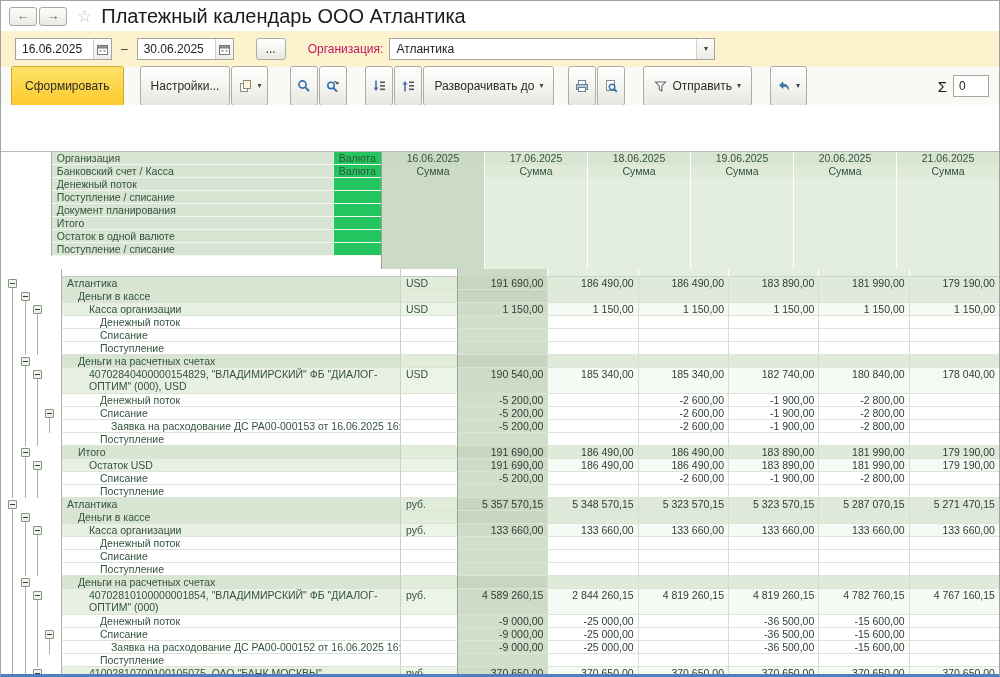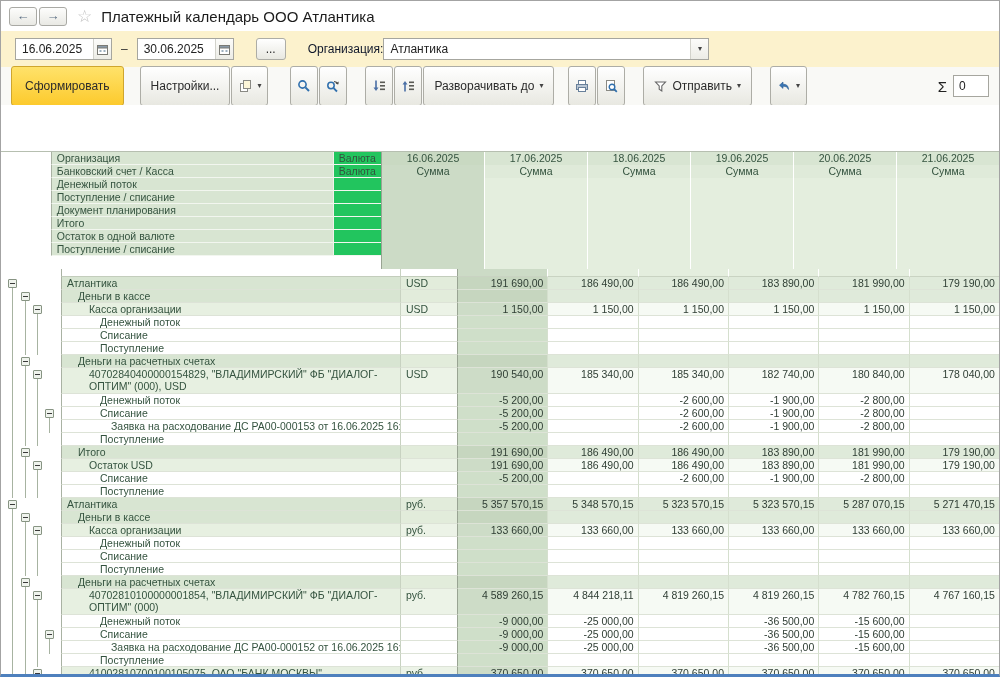--- a/index.html
+++ b/index.html
@@ -8,30 +8,30 @@
   .window { width:1000px; height:677px; box-sizing:border-box; position:relative;
             border:1px solid #a3a3a3; border-bottom:3px solid #4e80bd; background:#fff; overflow:hidden; }
 
   
   .topbar { height:30px; display:flex; align-items:center; padding:0 8px; background:#fff; }
   .navgrp { display:flex; gap:2px; }
   .navbtn { width:28px; height:19px; box-sizing:border-box; border:1px solid #a9a9a4; border-radius:3px;
             background:linear-gradient(#fdfdfc,#e9e9e4); color:#5d7084; font-size:13px; line-height:16px;
             text-align:center; cursor:default; }
   .star { color:#c2c2c2; font-size:17px; margin:0 9px 0 10px; line-height:17px; }
-  .wintitle { font-size:15px; color:#1c1c1c; }
+  .wintitle { font-size:20px; color:#1c1c1c; }
 
   .filterbar { height:36px; background:#fcf2cd; display:flex; align-items:center; padding:0 14px; }
   .input { height:22px; box-sizing:border-box; border:1px solid #a6a69f; background:#fff;
            font-size:12px; color:#222; display:flex; align-items:center; overflow:hidden; }
   .dateinput { width:97px; justify-content:space-between; padding-left:6px; }
   .inbtn { width:17px; height:20px; display:flex; align-items:center; justify-content:center;
            border-left:1px solid #d2d2cb; background:linear-gradient(#fcfcfa,#ecece6); }
   .dash { margin:0 9px; font-size:12px; color:#333; }
-  .orglabel { margin-left:22px; margin-right:0; font-size:12px; color:#0f172a; }
+  .orglabel { margin-left:22px; margin-right:6px; font-size:12px; color:#be185d; }
   .combo { width:326px; justify-content:space-between; padding-left:6px; }
   .caret { font-size:8px; color:#444; line-height:8px; }
 
   .toolbar { height:38px; background:#f9f9f6; border-bottom:1px solid #d8d8d0;
              display:flex; align-items:center; padding:0 10px; }
   .btn { height:40px; box-sizing:border-box; border:1px solid #adada6; border-radius:3px;
          background:linear-gradient(#ffffff,#e8e8e1); color:#2b2b2b; font-size:12px;
          display:inline-flex; align-items:center; padding:0 10px; gap:5px; white-space:nowrap; cursor:default; }
   .btn.ic { padding:0 6px; }
   .primary { background:linear-gradient(#ffe26a,#fcca2d); border-color:#cfa62e; padding:0 13px; }
@@ -686,21 +686,21 @@
         <div class="row t-a tall">
           <div class="tree">
             <div class="tl" style="left: 11px;"></div>
             <div class="tl" style="left: 24px;"></div>
             <div class="tl below" style="left: 36px;"></div>
             <div class="tb" style="left: 32px;"></div>
           </div>
           <div class="lab" style="padding-left: 27px;">40702810100000001854, "ВЛАДИМИРСКИЙ" ФБ "ДИАЛОГ-ОПТИМ" (000)</div>
           <div class="cur">руб.</div>
           <div class="val c0">4 589 260,15</div>
-          <div class="val">4 844 218,11</div>
+          <div class="val">2 844 260,15</div>
           <div class="val">4 819 260,15</div>
           <div class="val">4 819 260,15</div>
           <div class="val">4 782 760,15</div>
           <div class="val">4 767 160,15</div>
         </div>
         <div class="row t-d">
           <div class="tree">
             <div class="tl" style="left: 11px;"></div>
             <div class="tl" style="left: 24px;"></div>
             <div class="tl" style="left: 36px;"></div>

